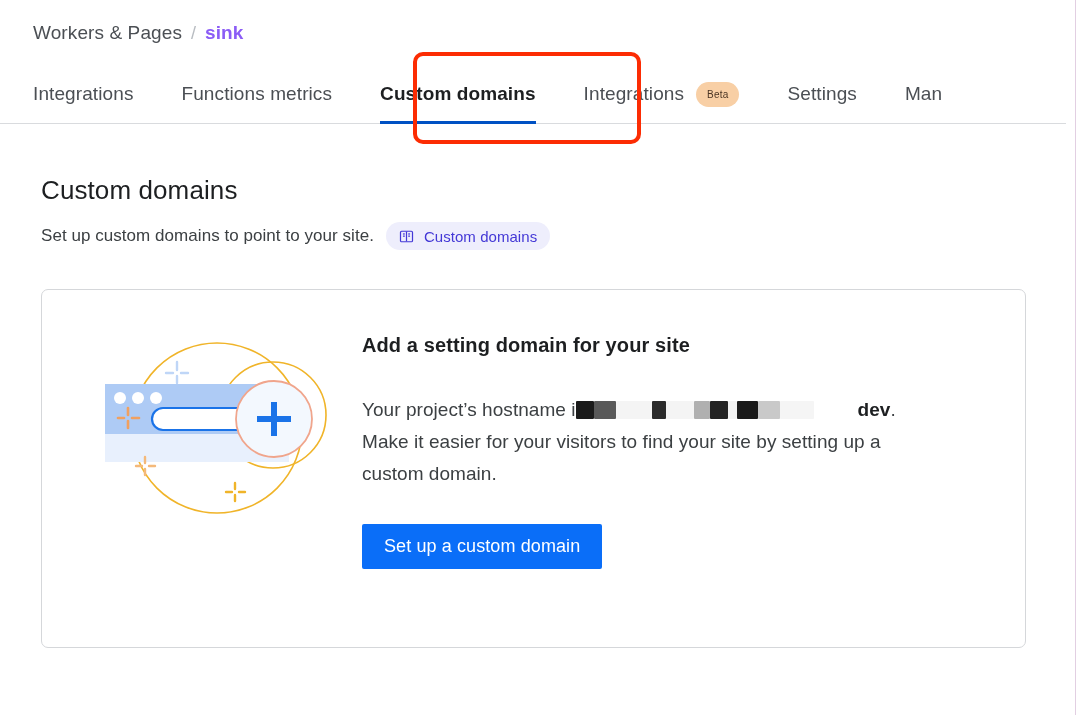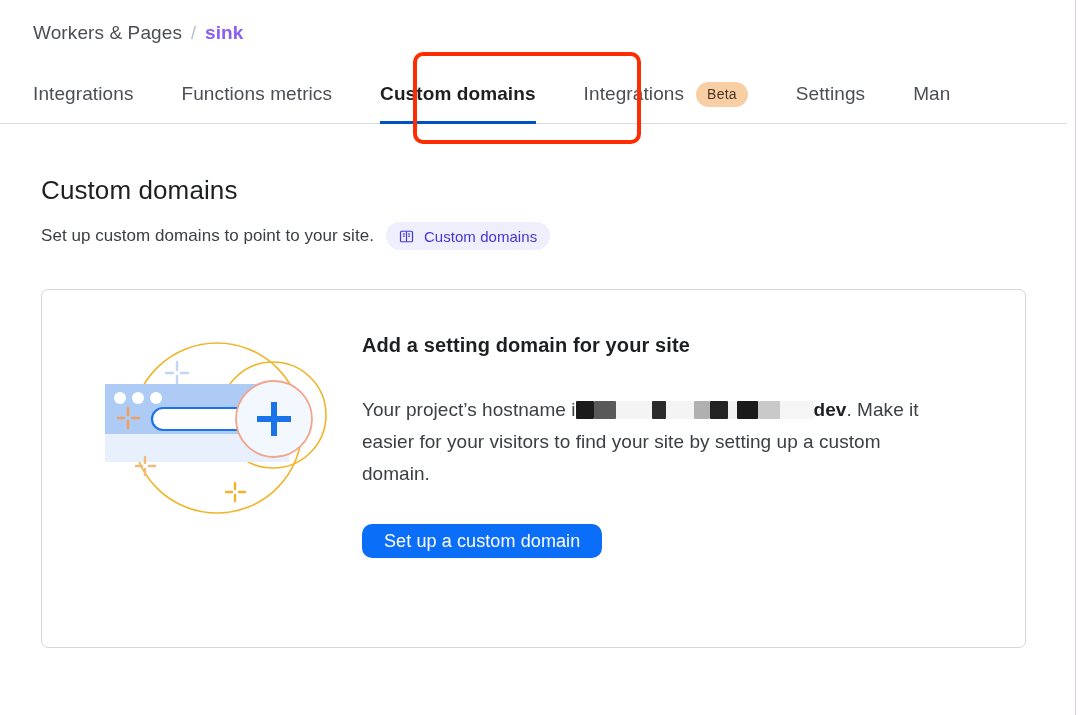--- a/index.html
+++ b/index.html
@@ -104,21 +104,21 @@
   }
   .tab-badge {
     display: inline-flex;
     align-items: center;
     justify-content: center;
     height: 25px;
     padding: 0 11px;
     border-radius: 13px;
     background: #f8cfa5;
     color: #4a3524;
-    font-size: 14px;
+    font-size: 10px;
     font-weight: 400;
     letter-spacing: .2px;
   }
 
   
   .annotation-box {
     position: absolute;
     left: 413px;
     top: 52px;
     width: 228px;
@@ -222,21 +222,21 @@
     letter-spacing: .1px;
   }
   .card-body {
     margin-top: 36px;
     font-size: 19px;
     line-height: 32px;
     color: #3c4043;
     letter-spacing: .05px;
     max-width: 578px;
   }
-  .card-body b { font-weight: 700; color: #1d1f21; }
+  .card-body b { font-weight: 700; color: #1d1f21; margin-left: 44px; }
 
   
   .redact {
     display: inline-block;
     vertical-align: middle;
     position: relative;
     top: -1px;
     height: 18px;
     border-radius: 1px;
   }
@@ -252,24 +252,24 @@
   .r10{ width: 22px; background: #c9c9c9; }
   .r11{ width: 34px; background: #f5f5f5; }
 
   .cta {
     position: absolute;
     left: 320px;
     top: 234px;
     display: inline-flex;
     align-items: center;
     justify-content: center;
-    height: 34px;
+    height: 45px;
     padding: 0 22px;
     border: none;
-    border-radius: 10px;
+    border-radius: 2px;
     background: #0a6ef8;
     color: #ffffff;
     font-family: "Liberation Sans", sans-serif;
     font-size: 18px;
     letter-spacing: .1px;
     cursor: pointer;
   }
 </style>
 </head>
 <body>

